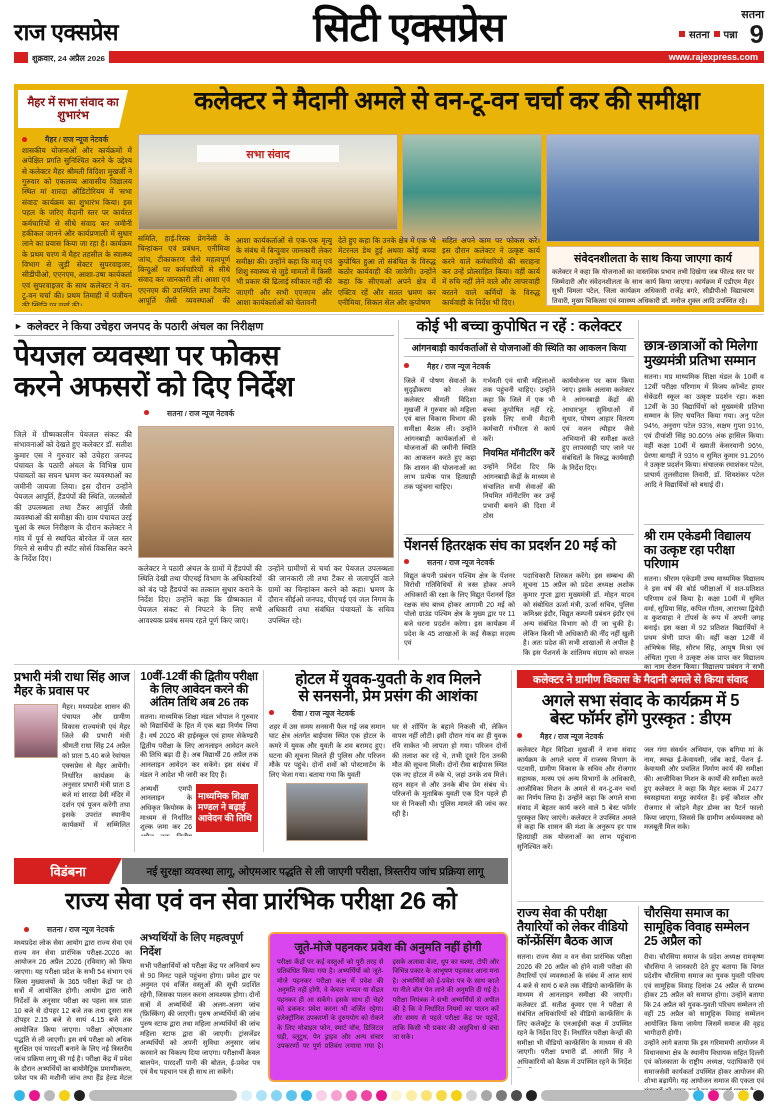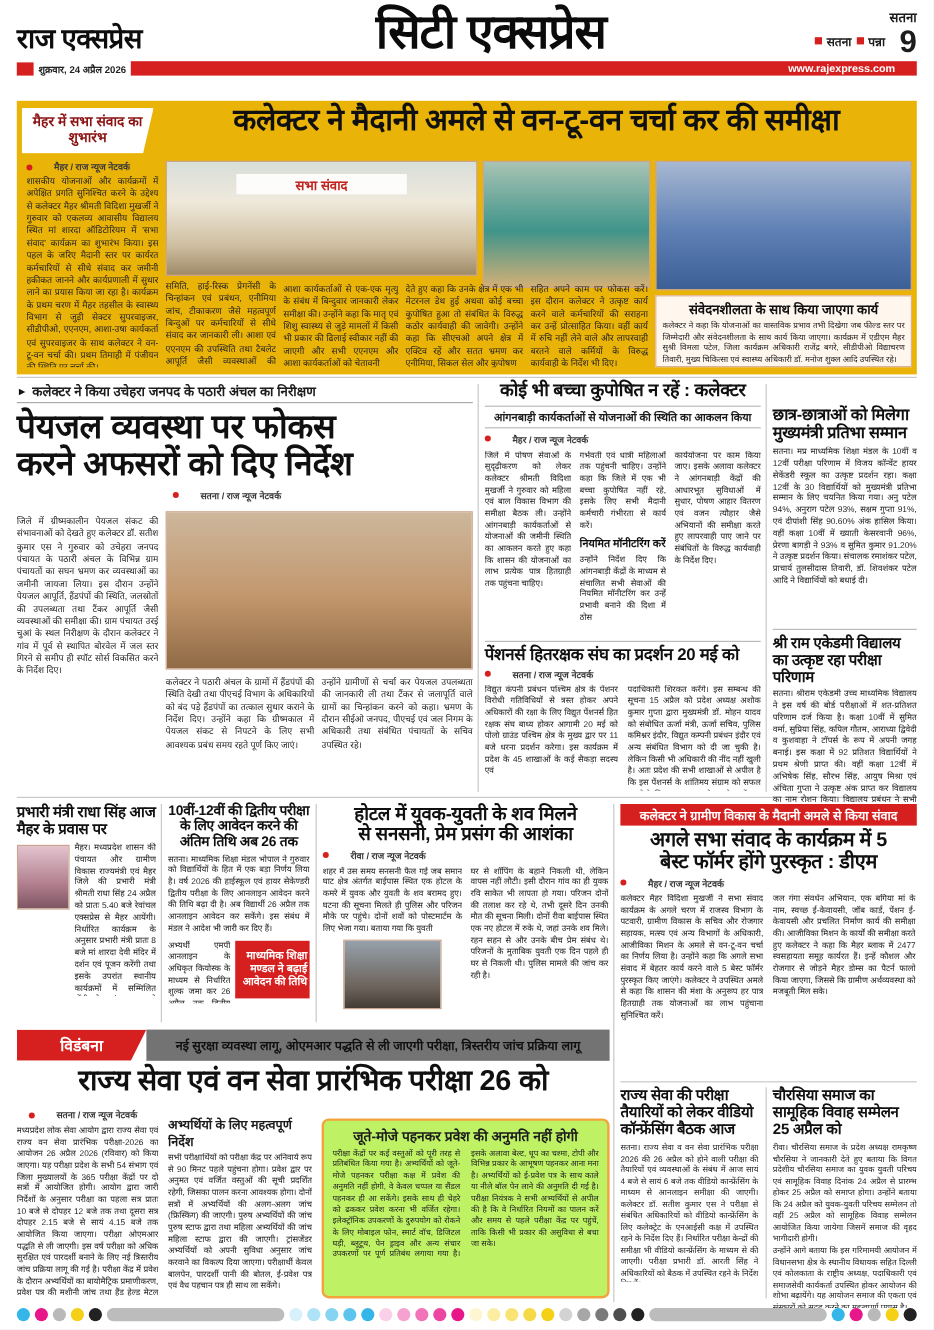--- a/index.html
+++ b/index.html
@@ -43,21 +43,21 @@
           <span style="font-size:10px;font-weight:700;">सतना</span>
           <span style="width:6px;height:6px;background:#d6201f;display:inline-block;"></span>
           <span style="font-size:10px;font-weight:700;">पन्ना</span>
           <span style="font-size:26px;font-weight:800;margin-left:8px;line-height:1;">9</span>
         </div>
       </div>
     </div>
     <div style="display:flex;align-items:center;margin-top:4px;gap:4px;">
       <span style="width:14px;height:11px;background:#d6201f;display:inline-block;"></span>
       <span style="font-size:8px;font-weight:700;color:#222;white-space:nowrap;">शुक्रवार, 24 अप्रैल 2026</span>
-      <span class="redbar" style="flex:1;height:12px;display:flex;align-items:center;justify-content:flex-end;padding-right:18px;font-size:9px;">
+      <span class="redbar" style="flex:1;height:12px;display:flex;align-items:center;justify-content:flex-end;padding-right:6px;font-size:9px;">
         <span>www.rajexpress.com</span>
       </span>
     </div>
   </div>
 
   <div class="abs" style="left:14px;top:84px;width:750px;height:228px;background:#eab308;">
     <div class="abs" style="left:4px;top:6px;width:110px;height:38px;background:#ffffff;display:flex;align-items:center;justify-content:center;text-align:center;clip-path:polygon(0 0,100% 0,92% 100%,0 100%);">
       <span style="font-size:11.5px;font-weight:800;color:#8b1212;line-height:1.15;">मैहर में सभा संवाद का शुभारंभ</span>
     </div>
     <div class="abs hl" style="left:120px;top:2px;width:626px;font-size:25px;text-align:center;">कलेक्टर ने मैदानी अमले से वन-टू-वन चर्चा कर की समीक्षा</div>
@@ -152,21 +152,21 @@
       <div class="photo ph-minister" style="float:left;width:44px;height:54px;margin:2px 4px 2px 0;"></div>
       <div class="bodytxt" style="font-size:7px;">मैहर। मध्यप्रदेश शासन की पंचायत और ग्रामीण विकास राज्यमंत्री एवं मैहर जिले की प्रभारी मंत्री श्रीमती राधा सिंह 24 अप्रैल को प्रातः 5.40 बजे रेवांचल एक्सप्रेस से मैहर आयेंगी। निर्धारित कार्यक्रम के अनुसार प्रभारी मंत्री प्रातः 8 बजे मां शारदा देवी मंदिर में दर्शन एवं पूजन करेंगी तथा इसके उपरांत स्थानीय कार्यक्रमों में सम्मिलित होंगी। वे सायं 11.30 बजे ट्रेन से रीवा के लिए प्रस्थान करेंगी।</div>
     </div>
   </div>
 
   <div class="abs" style="left:140px;top:670px;width:118px;height:184px;">
     <div class="hl" style="font-size:11.5px;text-align:center;">10वीं-12वीं की द्वितीय परीक्षा के लिए आवेदन करने की अंतिम तिथि अब 26 तक</div>
     <div class="bodytxt" style="font-size:6.9px;height:70px;margin-top:3px;">सतना। माध्यमिक शिक्षा मंडल भोपाल ने गुरुवार को विद्यार्थियों के हित में एक बड़ा निर्णय लिया है। वर्ष 2026 की हाईस्कूल एवं हायर सेकेण्डरी द्वितीय परीक्षा के लिए आनलाइन आवेदन करने की तिथि बढ़ा दी है। अब विद्यार्थी 26 अप्रैल तक आनलाइन आवेदन कर सकेंगे। इस संबंध में मंडल ने आदेश भी जारी कर दिए हैं।</div>
     <div style="display:flex;gap:4px;margin-top:2px;">
       <div class="bodytxt" style="font-size:6.9px;flex:1;height:52px;">अभ्यर्थी एमपी आनलाइन के अधिकृत कियोस्क के माध्यम से निर्धारित शुल्क जमा कर 26 अप्रैल तक द्वितीय परीक्षा के आवेदन कर सकते हैं। शेष नियम-निर्देश पूर्ववत रहेंगे।</div>
-      <div class="redbar" style="width:62px;height:48px;display:flex;align-items:center;justify-content:center;text-align:right;font-size:9px;line-height:1.25;padding:2px;box-sizing:border-box;">माध्यमिक शिक्षा मण्डल ने बढ़ाई आवेदन की तिथि</div>
+      <div class="redbar" style="width:62px;height:48px;display:flex;align-items:center;justify-content:center;text-align:left;font-size:9px;line-height:1.25;padding:2px;box-sizing:border-box;">माध्यमिक शिक्षा मण्डल ने बढ़ाई आवेदन की तिथि</div>
     </div>
   </div>
 
   <div class="abs" style="left:269px;top:670px;width:238px;height:184px;">
     <div class="hl" style="font-size:15.5px;text-align:center;">
       <div>होटल में युवक-युवती के शव मिलने</div>
       <div>से सनसनी, प्रेम प्रसंग की आशंका</div>
     </div>
     <div class="byline" style="margin-top:3px;">
       <span class="dot"></span>
@@ -204,21 +204,21 @@
   <div class="abs hl" style="left:14px;top:888px;width:494px;font-size:24px;text-align:center;">राज्य सेवा एवं वन सेवा प्रारंभिक परीक्षा 26 को</div>
   <div class="abs byline" style="left:24px;top:924px;">
     <span class="dot"></span>
     <span>सतना / राज न्यूज नेटवर्क</span>
   </div>
   <div class="abs bodytxt" style="left:14px;top:938px;width:118px;height:144px;font-size:6.9px;">मध्यप्रदेश लोक सेवा आयोग द्वारा राज्य सेवा एवं राज्य वन सेवा प्रारंभिक परीक्षा-2026 का आयोजन 26 अप्रैल 2026 (रविवार) को किया जाएगा। यह परीक्षा प्रदेश के सभी 54 संभाग एवं जिला मुख्यालयों के 365 परीक्षा केंद्रों पर दो सत्रों में आयोजित होगी। आयोग द्वारा जारी निर्देशों के अनुसार परीक्षा का पहला सत्र प्रातः 10 बजे से दोपहर 12 बजे तक तथा दूसरा सत्र दोपहर 2.15 बजे से सायं 4.15 बजे तक आयोजित किया जाएगा। परीक्षा ओएमआर पद्धति से ली जाएगी। इस वर्ष परीक्षा को अधिक सुरक्षित एवं पारदर्शी बनाने के लिए नई त्रिस्तरीय जांच प्रक्रिया लागू की गई है। परीक्षा केंद्र में प्रवेश के दौरान अभ्यर्थियों का बायोमैट्रिक प्रमाणीकरण, प्रवेश पत्र की मशीनी जांच तथा हैंड हेल्ड मेटल डिटेक्टर के माध्यम से तलाशी ली जाएगी।</div>
   <div class="abs" style="left:140px;top:930px;width:120px;height:152px;overflow:hidden;">
     <div style="font-size:10.5px;font-weight:800;">अभ्यर्थियों के लिए महत्वपूर्ण निर्देश</div>
     <div class="bodytxt" style="font-size:6.9px;margin-top:3px;">सभी परीक्षार्थियों को परीक्षा केंद्र पर अनिवार्य रूप से 90 मिनट पहले पहुंचना होगा। प्रवेश द्वार पर अनुमत एवं वर्जित वस्तुओं की सूची प्रदर्शित रहेगी, जिसका पालन करना आवश्यक होगा। दोनों सत्रों में अभ्यर्थियों की अलग-अलग जांच (फ्रिस्किंग) की जाएगी। पुरुष अभ्यर्थियों की जांच पुरुष स्टाफ द्वारा तथा महिला अभ्यर्थियों की जांच महिला स्टाफ द्वारा की जाएगी। ट्रांसजेंडर अभ्यर्थियों को अपनी सुविधा अनुसार जांच करवाने का विकल्प दिया जाएगा। परीक्षार्थी केवल बालपेन, पारदर्शी पानी की बोतल, ई-प्रवेश पत्र एवं वैध पहचान पत्र ही साथ ला सकेंगे।</div>
   </div>
-  <div class="abs" style="left:268px;top:932px;width:240px;height:150px;border:2px solid #f2a33c;border-radius:6px;background:#bef264;box-sizing:border-box;padding:5px 7px;">
+  <div class="abs" style="left:268px;top:932px;width:240px;height:150px;border:2px solid #f2a33c;border-radius:6px;background:#d946ef;box-sizing:border-box;padding:5px 7px;">
     <div style="font-size:11.5px;font-weight:800;text-align:center;">जूते-मोजे पहनकर प्रवेश की अनुमति नहीं होगी</div>
     <div class="bodytxt" style="font-size:6.7px;margin-top:3px;height:112px;column-count:2;column-gap:9px;">परीक्षा केंद्रों पर कई वस्तुओं को पूरी तरह से प्रतिबंधित किया गया है। अभ्यर्थियों को जूते-मोजे पहनकर परीक्षा कक्ष में प्रवेश की अनुमति नहीं होगी, वे केवल चप्पल या सैंडल पहनकर ही आ सकेंगे। इसके साथ ही चेहरे को ढककर प्रवेश करना भी वर्जित रहेगा। इलेक्ट्रॉनिक उपकरणों के दुरुपयोग को रोकने के लिए मोबाइल फोन, स्मार्ट वॉच, डिजिटल घड़ी, ब्लूटूथ, पेन ड्राइव और अन्य संचार उपकरणों पर पूर्ण प्रतिबंध लगाया गया है। इसके अलावा बेल्ट, धूप का चश्मा, टोपी और विभिन्न प्रकार के आभूषण पहनकर आना मना है। अभ्यर्थियों को ई-प्रवेश पत्र के साथ काले या नीले बॉल पेन लाने की अनुमति दी गई है। परीक्षा नियंत्रक ने सभी अभ्यर्थियों से अपील की है कि वे निर्धारित नियमों का पालन करें और समय से पहले परीक्षा केंद्र पर पहुंचें, ताकि किसी भी प्रकार की असुविधा से बचा जा सके।</div>
   </div>
 
   <div class="abs rule-h" style="left:517px;top:901px;width:247px;"></div>
   <div class="abs rule-v" style="left:638px;top:906px;height:176px;"></div>
 
   <div class="abs" style="left:517px;top:906px;width:115px;height:178px;">
     <div class="hl" style="font-size:12.5px;">राज्य सेवा की परीक्षा तैयारियों को लेकर वीडियो कॉन्फ्रेंसिंग बैठक आज</div>
     <div class="bodytxt" style="font-size:6.8px;margin-top:4px;height:116px;">सतना। राज्य सेवा व वन सेवा प्रारंभिक परीक्षा 2026 की 26 अप्रैल को होने वाली परीक्षा की तैयारियों एवं व्यवस्थाओं के संबंध में आज सायं 4 बजे से सायं 6 बजे तक वीडियो कान्फ्रेंसिंग के माध्यम से आनलाइन समीक्षा की जाएगी। कलेक्टर डॉ. सतीश कुमार एस ने परीक्षा से संबंधित अधिकारियों को वीडियो कान्फ्रेंसिंग के लिए कलेक्ट्रेट के एनआईसी कक्ष में उपस्थित रहने के निर्देश दिए हैं। निर्धारित परीक्षा केन्द्रों की समीक्षा भी वीडियो कान्फ्रेंसिंग के माध्यम से की जाएगी। परीक्षा प्रभारी डॉ. आरती सिंह ने अधिकारियों को बैठक में उपस्थित रहने के निर्देश दिए हैं।</div>

